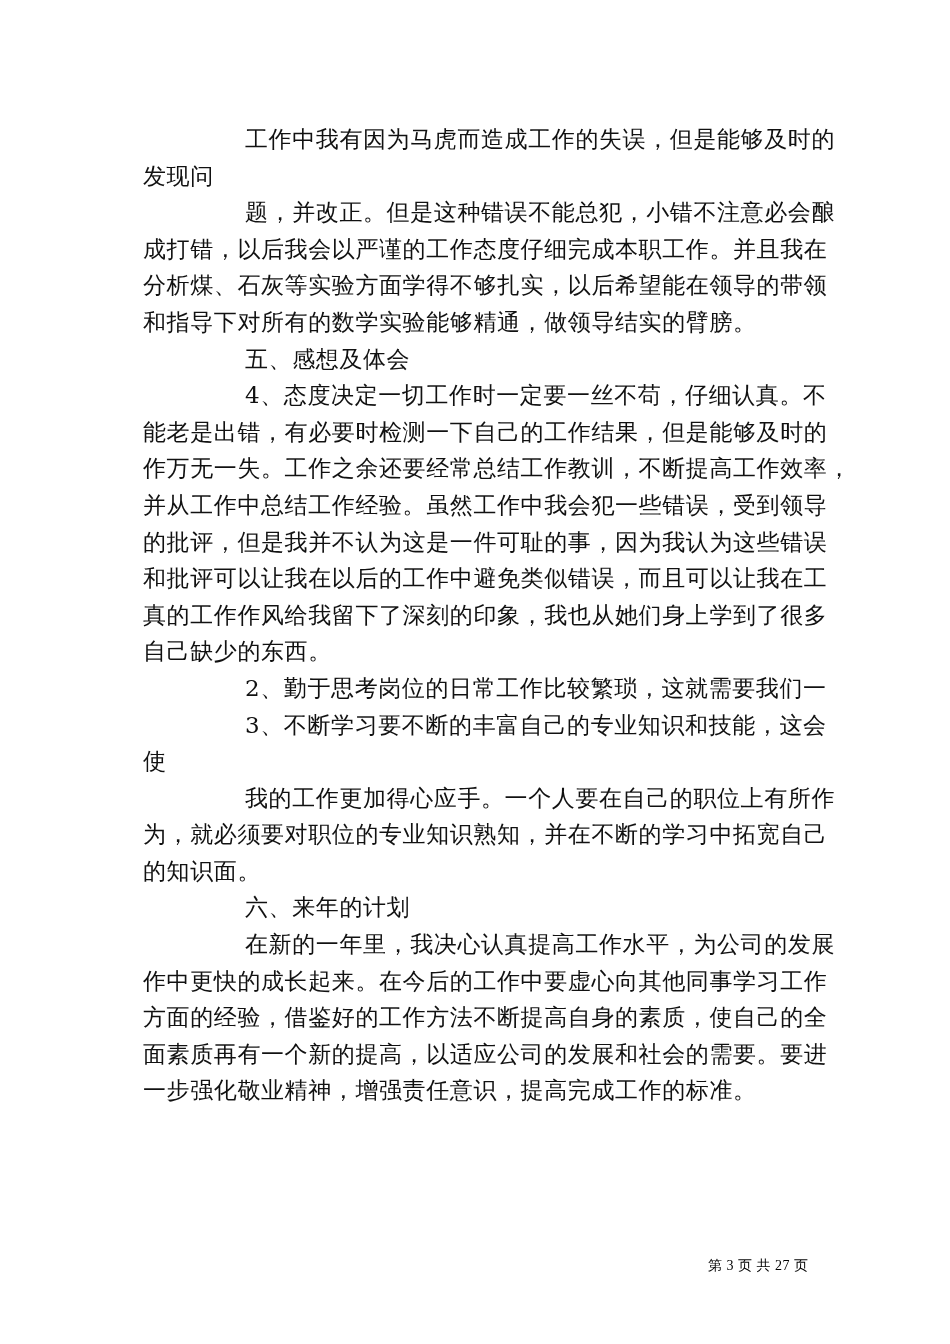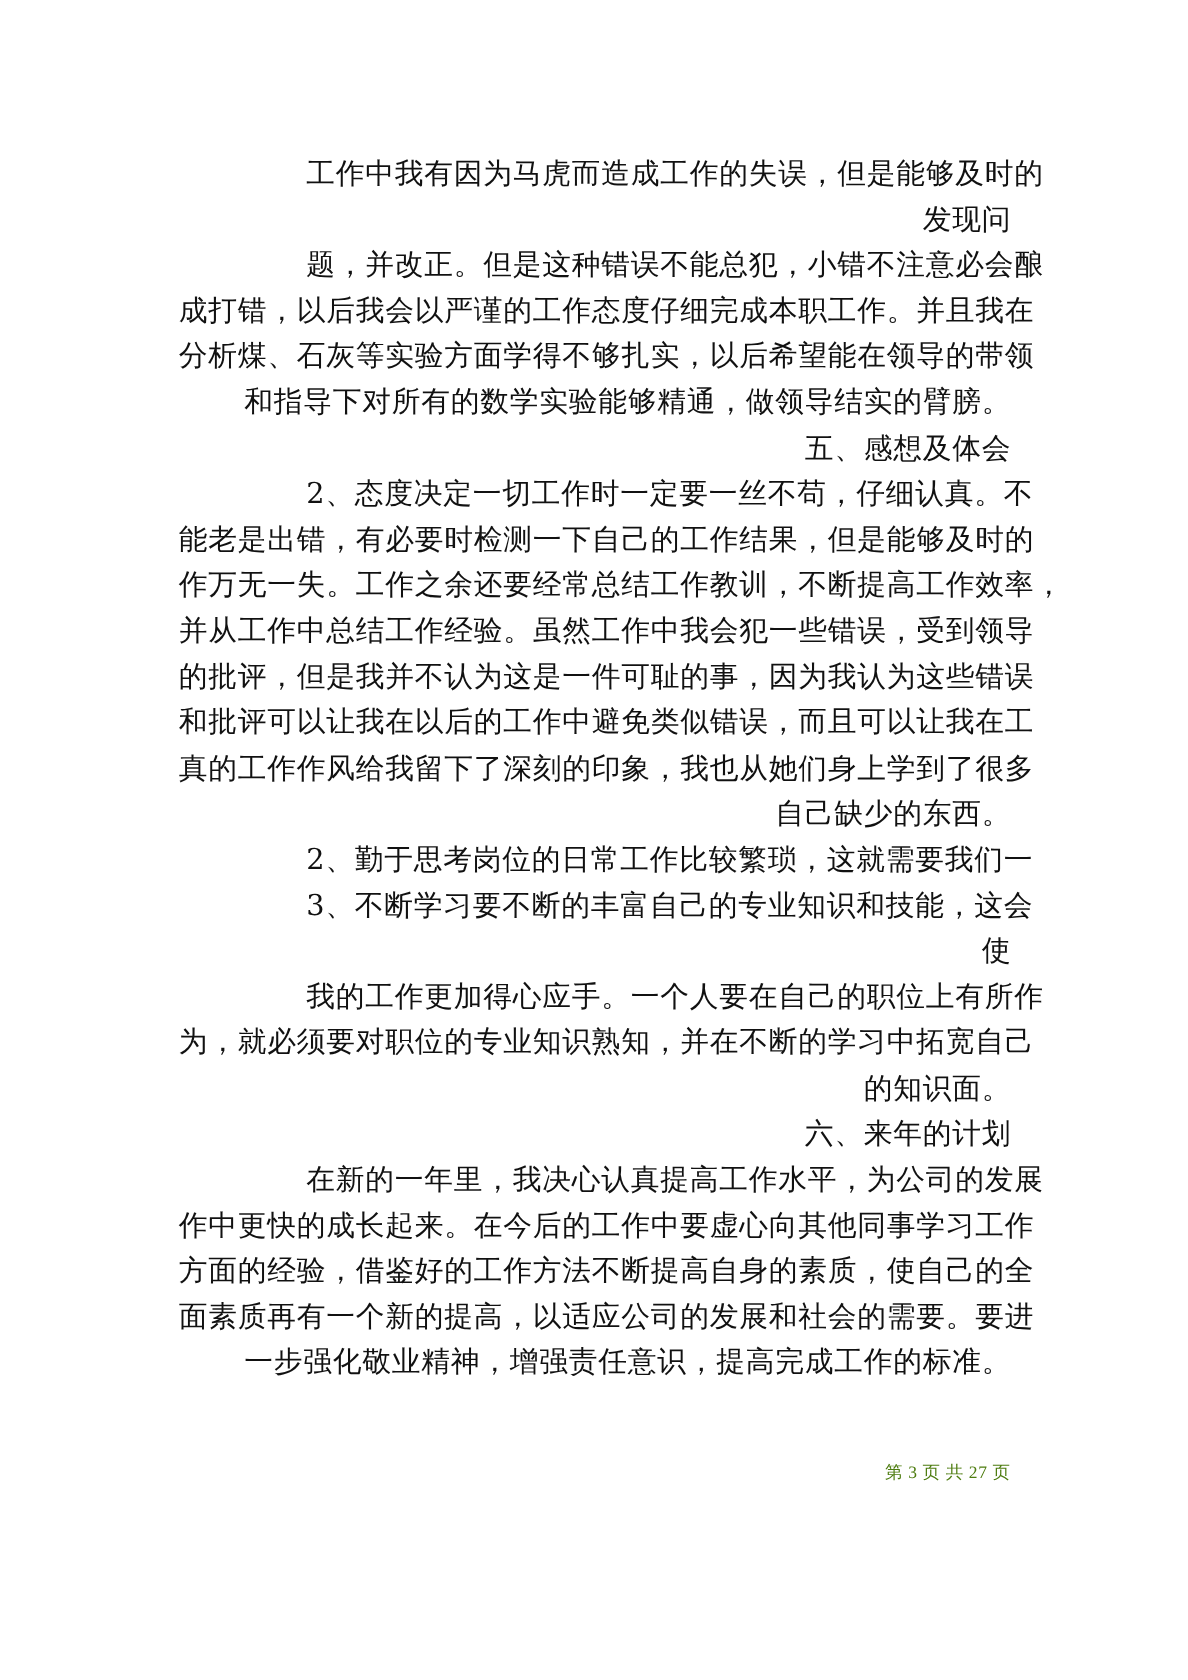--- a/index.html
+++ b/index.html
@@ -20,52 +20,51 @@
       left: 143px;
       top: 121px;
       width: 666px;
     }
     .line {
       font-size: 23px;
       line-height: 36.6px;
       height: 36.6px;
       white-space: nowrap;
       letter-spacing: 0.6px;
-      text-align: right;
     }
     .indent {
       padding-left: 102px;
     }
     .justify {
       text-align: justify;
       text-align-last: justify;
     }
     .footer {
       position: absolute;
       left: 708px;
-      top: 1169px;
+      top: 1257px;
       font-size: 14px;
       font-family: "Liberation Serif", "DejaVu Serif", serif;
-      color: #4d7c0f;
+      color: #000000;
       white-space: nowrap;
       letter-spacing: 0.5px;
     }
   </style>
 </head>
 <body>
 
 <div class="page" id="page-body">
     <div class="line indent justify">工作中我有因为马虎而造成工作的失误，但是能够及时的</div>
     <div class="line">发现问</div>
     <div class="line indent justify">题，并改正。但是这种错误不能总犯，小错不注意必会酿</div>
     <div class="line justify">成打错，以后我会以严谨的工作态度仔细完成本职工作。并且我在</div>
     <div class="line justify">分析煤、石灰等实验方面学得不够扎实，以后希望能在领导的带领</div>
     <div class="line">和指导下对所有的数学实验能够精通，做领导结实的臂膀。</div>
     <div class="line indent">五、感想及体会</div>
-    <div class="line indent justify">2、态度决定一切工作时一定要一丝不苟，仔细认真。不</div>
+    <div class="line indent justify">4、态度决定一切工作时一定要一丝不苟，仔细认真。不</div>
     <div class="line justify">能老是出错，有必要时检测一下自己的工作结果，但是能够及时的</div>
     <div class="line justify">作万无一失。工作之余还要经常总结工作教训，不断提高工作效率，</div>
     <div class="line justify">并从工作中总结工作经验。虽然工作中我会犯一些错误，受到领导</div>
     <div class="line justify">的批评，但是我并不认为这是一件可耻的事，因为我认为这些错误</div>
     <div class="line justify">和批评可以让我在以后的工作中避免类似错误，而且可以让我在工</div>
     <div class="line justify">真的工作作风给我留下了深刻的印象，我也从她们身上学到了很多</div>
     <div class="line">自己缺少的东西。</div>
     <div class="line indent justify">2、勤于思考岗位的日常工作比较繁琐，这就需要我们一</div>
     <div class="line indent justify">3、不断学习要不断的丰富自己的专业知识和技能，这会</div>
     <div class="line">使</div>

